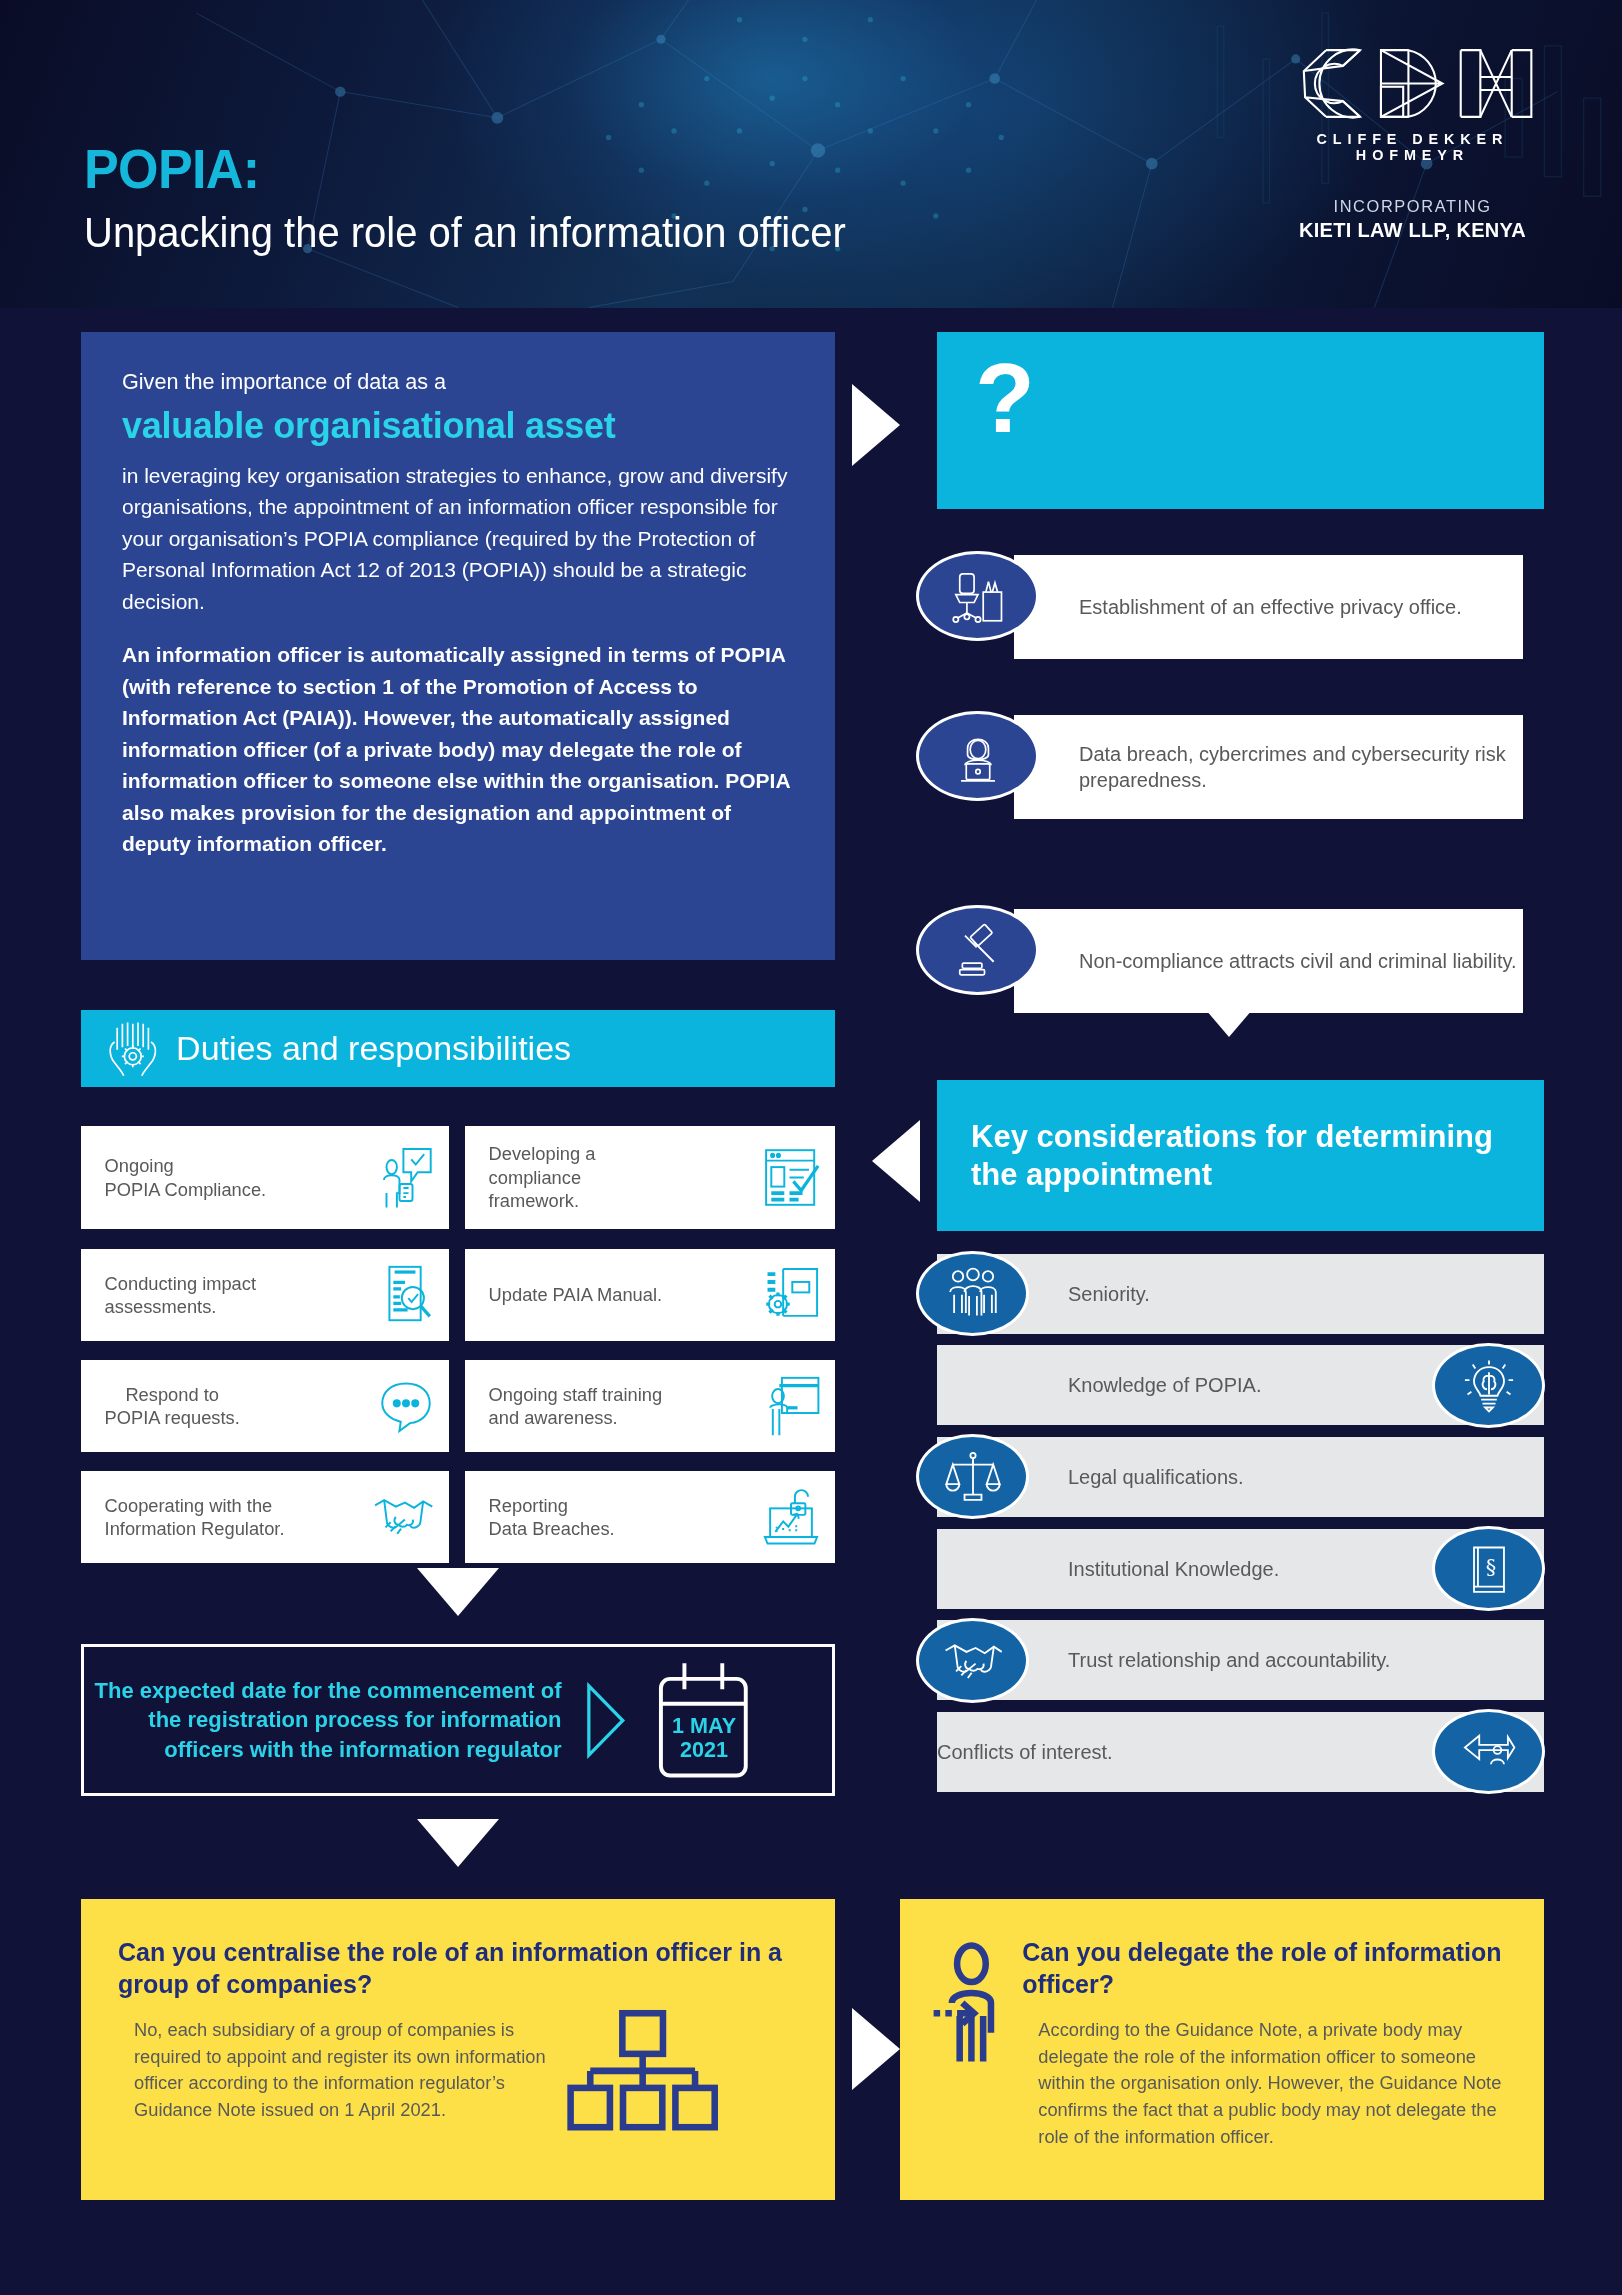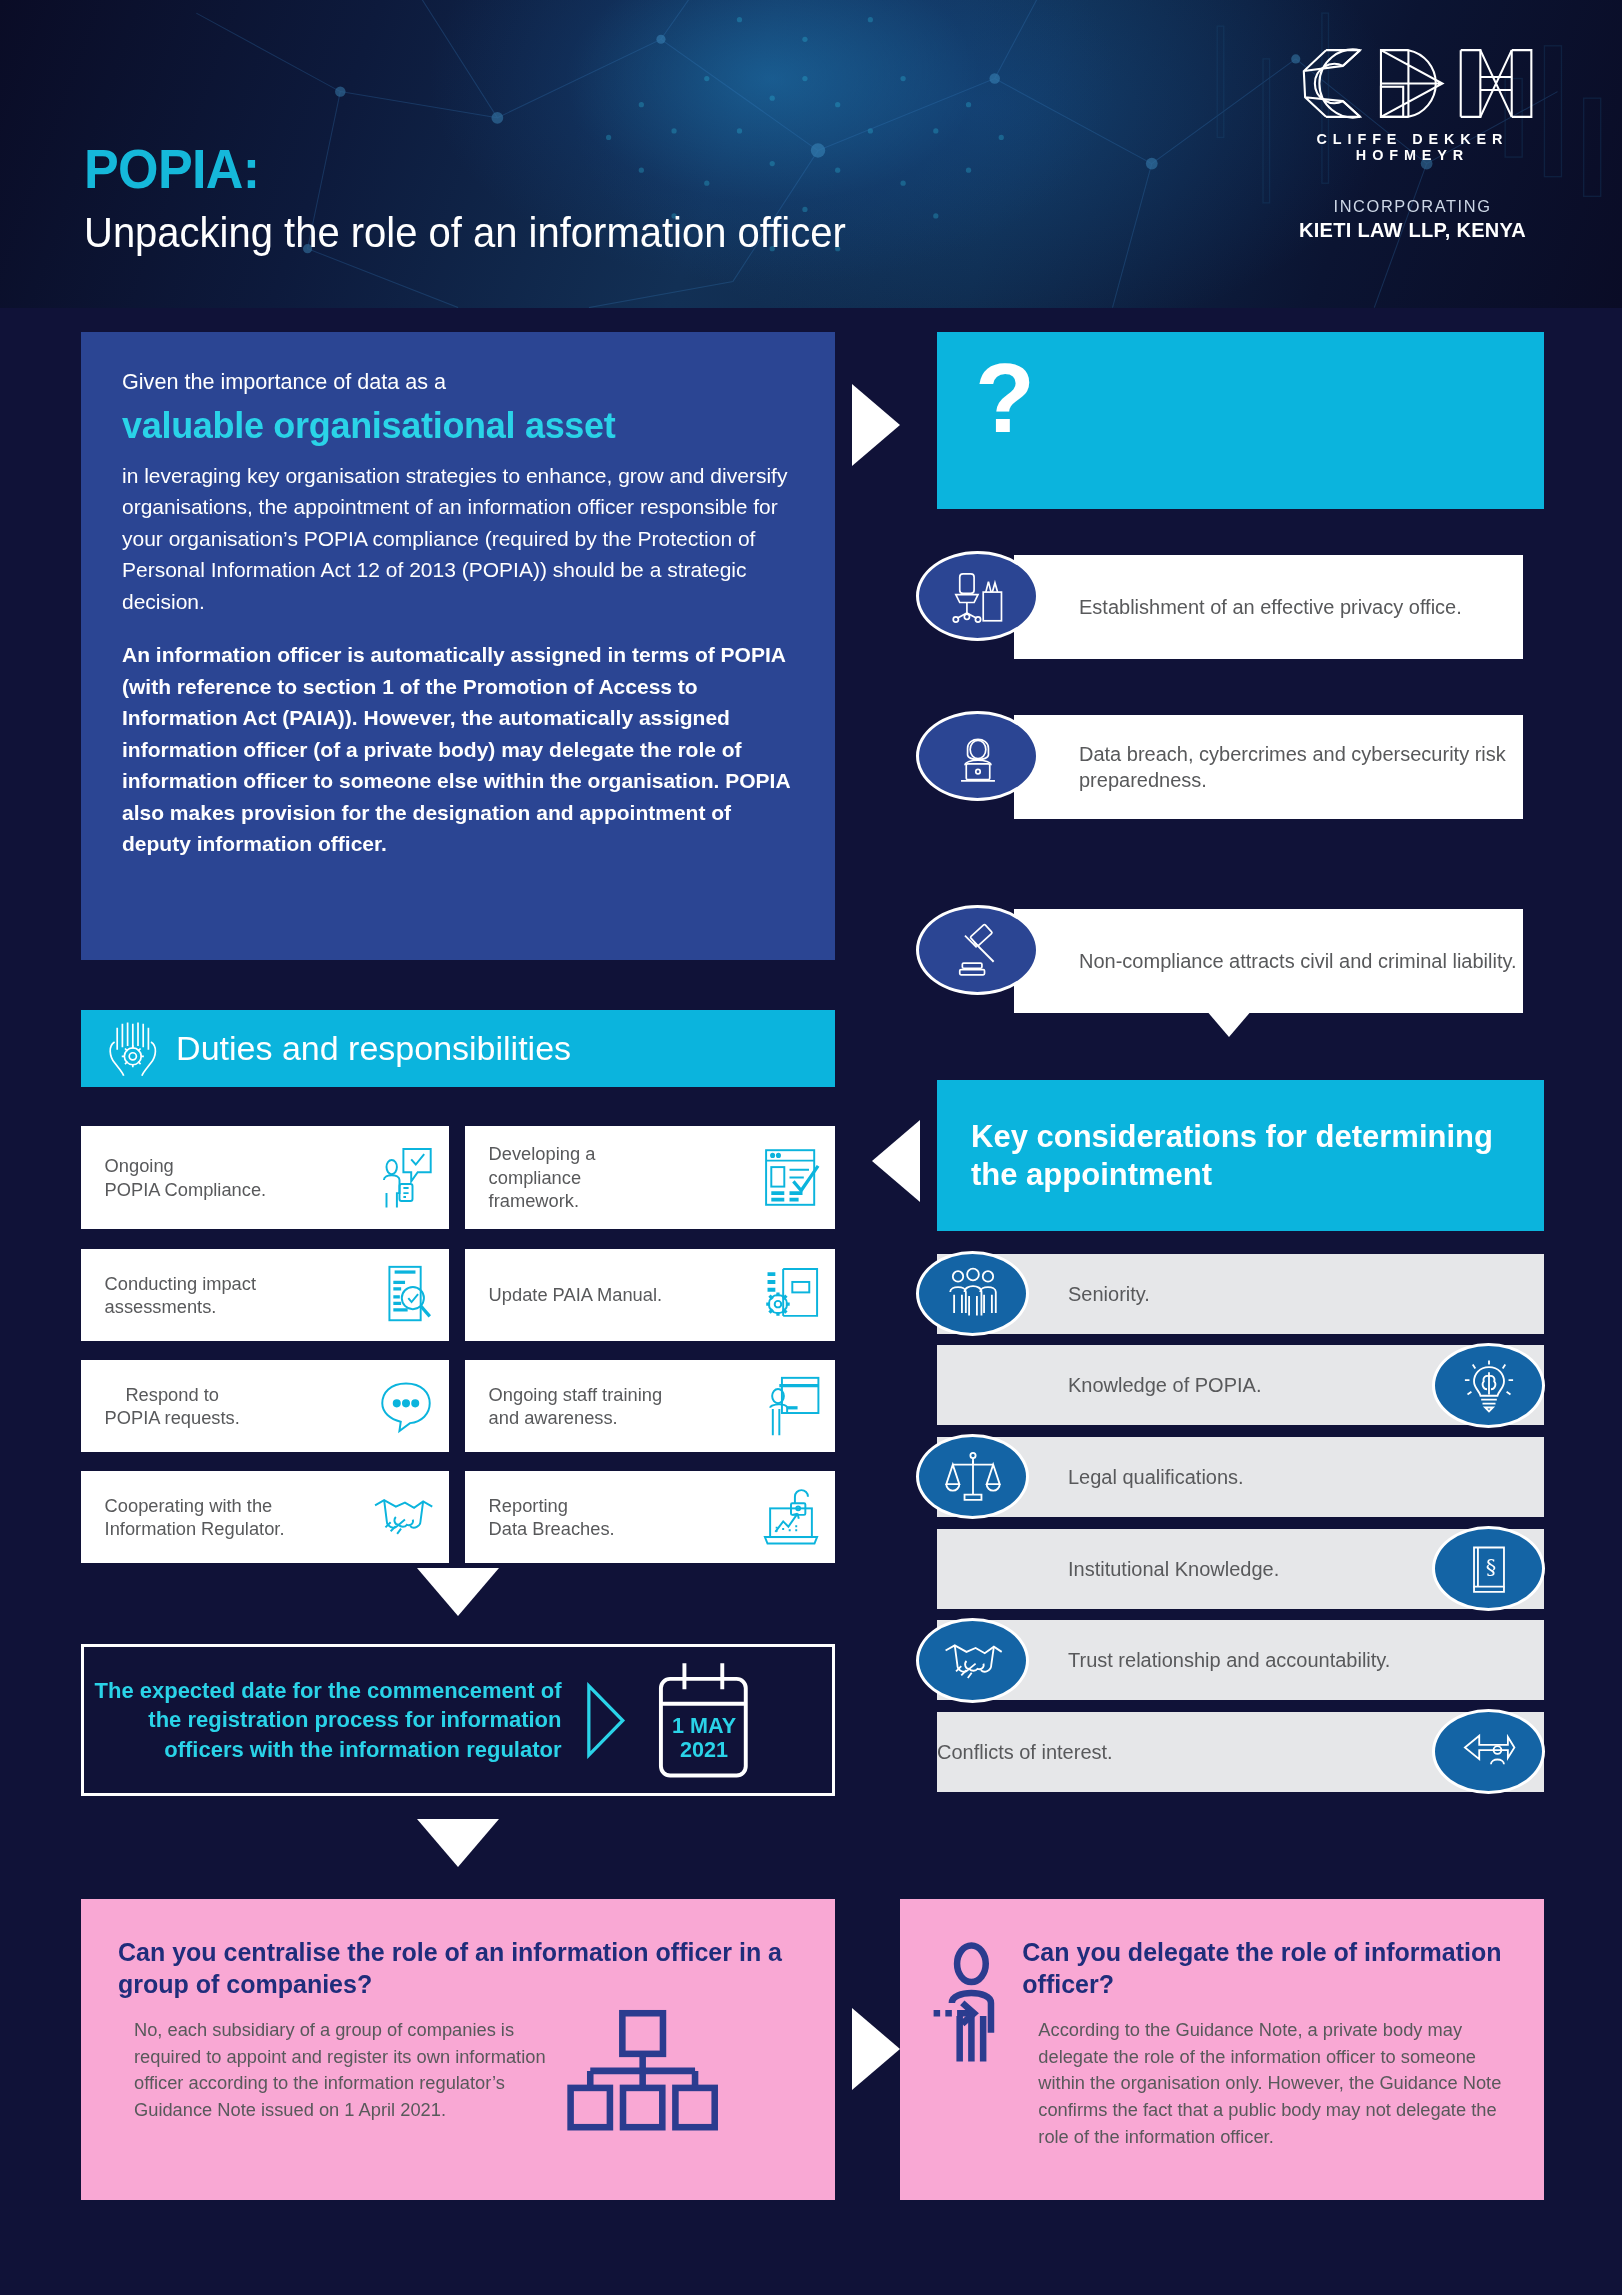--- a/index.html
+++ b/index.html
@@ -86,21 +86,21 @@
   .datebox .dchev{margin:0 17px 0 19.6px;}
 
   
   .keyhdr{left:937px;top:1080px;width:607px;height:151px;background:#0bb4dd;display:flex;align-items:center;}
   .keyhdr span{color:#fff;font-size:31px;font-weight:bold;line-height:1.2;padding-left:34px;}
   .krow{position:absolute;height:80px;background:#e6e7e9;display:flex;align-items:center;}
   .krow span{color:#58595b;font-size:20px;padding-left:0;}
   .kcirc{position:absolute;width:113px;height:85px;border-radius:50%;background:#1464a5;border:3.9px solid #fff;box-sizing:border-box;display:flex;align-items:center;justify-content:center;}
 
   
-  .bpanel{position:absolute;background:#f9a8d4;box-sizing:border-box;}
+  .bpanel{position:absolute;background:#fde047;box-sizing:border-box;}
   .bp-h{color:#1f2d7b;font-size:25px;font-weight:bold;line-height:1.28;}
   .bp-b{color:#58595b;font-size:18.3px;line-height:1.46;margin-top:17px;margin-left:16px;}
 
   svg{display:block;}
 </style>
 </head>
 <body>
 
 <div class="page">
 

